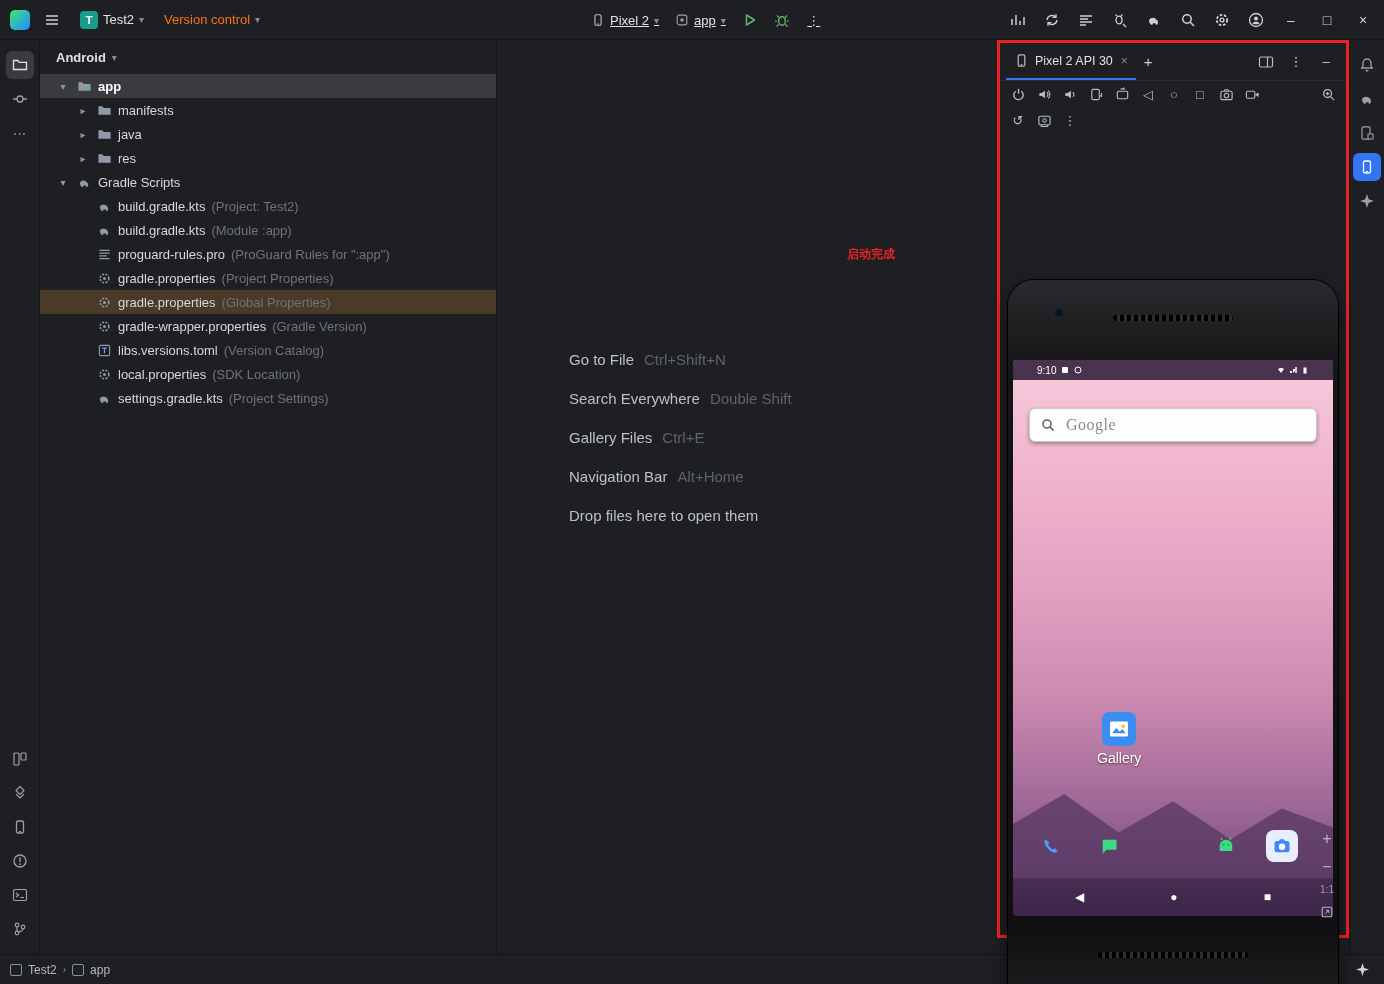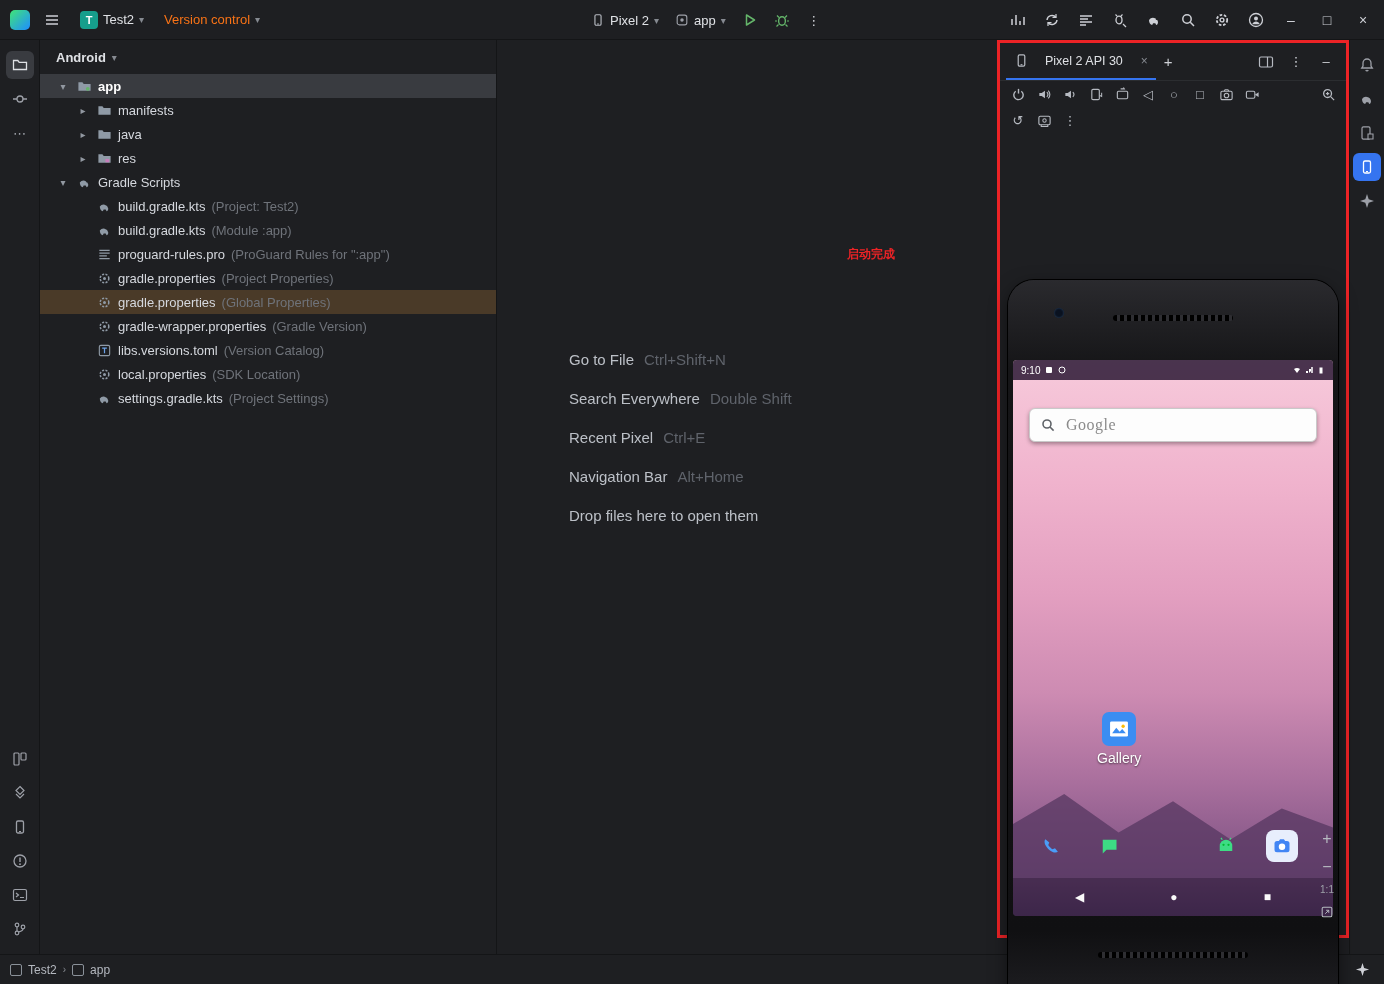--- a/index.html
+++ b/index.html
@@ -10,21 +10,21 @@
   
   .titlebar { height:40px; flex:0 0 40px; display:flex; align-items:center; background:#1e1f22; border-bottom:1px solid #141517; position:relative; }
   .tb-left { display:flex; align-items:center; gap:8px; padding-left:10px; }
   .logo { width:20px; height:20px; border-radius:5px; background:linear-gradient(135deg,#3ddc84 10%,#2196f3 90%); }
   .iconbtn { display:inline-flex; align-items:center; justify-content:center; width:28px; height:28px; border-radius:6px; color:#ced0d6; cursor:pointer; }
   .iconbtn svg { width:16px; height:16px; }
   .proj-badge { width:18px; height:18px; border-radius:4px; background:#169e8c; color:#fff; font-size:11px; font-weight:700; display:inline-flex; align-items:center; justify-content:center; }
   .tb-widget { display:flex; align-items:center; gap:5px; padding:4px 6px; border-radius:6px; color:#dfe1e5; font-size:13px; cursor:pointer; }
   .chev { color:#868a91; font-size:10px; }
   .muted-label { color:#f97316; }
-  .run-cluster { position:absolute; left:585px; top:0; height:40px; display:flex; align-items:center; gap:4px; }
+  .run-cluster { position:absolute; left:585px; top:0; height:40px; display:flex; align-items:center; gap:4px;text-decoration:underline; }
   .tb-right { position:absolute; right:6px; top:0; height:40px; display:flex; align-items:center; gap:6px; }
   .win-btn { width:30px; height:30px; display:inline-flex; align-items:center; justify-content:center; color:#ced0d6; font-size:14px; cursor:pointer; }
   .avatar-circle { width:22px; height:22px; }
 
   
   .main { flex:1; display:flex; min-height:0; position:relative; }
   .strip { width:40px; flex:0 0 40px; background:#1e1f22; display:flex; flex-direction:column; align-items:center; padding:8px 0; border-right:1px solid #141517; }
   .strip.right { border-right:none; border-left:1px solid #141517; width:35px; flex-basis:35px; }
   .strip .iconbtn { margin:3px 0; color:#9da0a8; }
   .strip .iconbtn.active-gray { background:#393b40; color:#dfe1e5; }
@@ -51,39 +51,39 @@
   .editor { flex:1; position:relative; background:#1e1f22; min-width:0; }
   .annotation-red { position:absolute; left:350px; top:206px; color:#ec2326; font-size:12px; font-weight:700; }
   .shortcuts { position:absolute; left:72px; top:300px; }
   .shortcut-line { height:39px; display:flex; align-items:center; gap:10px; font-size:15px; }
   .sc-label { color:#bcc0c7; }
   .sc-keys { color:#5f636b; }
 
   
   .emulator-panel { width:352px; flex:0 0 352px; background:#1e1f22; border:3px solid #ec2326; height:898px; align-self:flex-start; display:flex; flex-direction:column; position:relative; }
   .emu-tabbar { height:38px; display:flex; align-items:center; border-bottom:1px solid #2b2d30; padding:0 6px; }
-  .emu-tab { display:flex; align-items:center; gap:16px; height:100%; padding:0 8px; border-bottom:2px solid #3574f0; font-size:12.5px; color:#dfe1e5; cursor:pointer; }
+  .emu-tab { display:flex; align-items:center; gap:6px; height:100%; padding:0 8px; border-bottom:2px solid #3574f0; font-size:12.5px; color:#dfe1e5; cursor:pointer; }
   .emu-tab .tab-close { color:#868a91; font-size:12px; margin-left:2px; cursor:pointer; }
   .emu-tab svg, .emu-toolbar svg { width:15px; height:15px; }
   .emu-tab-plus { color:#ced0d6; font-size:15px; margin-left:8px; }
   .emu-tabbar .right { margin-left:auto; display:flex; align-items:center; gap:2px; }
   .emu-toolbar { display:flex; align-items:center; padding:2px 6px; gap:2px; }
   .emu-toolbar .iconbtn { width:24px; height:22px; color:#b6bac1; }
   .emu-toolbar .pushright { margin-left:auto; }
   .glyphbtn { font-size:13px; line-height:1; }
 
   
   .phone-area { flex:1; position:relative; }
   .phone { position:absolute; left:50%; transform:translateX(-50%); top:147px; width:330px; height:740px; background:linear-gradient(180deg,#2a2a2e,#151517 12%,#101012 88%,#232327); border-radius:26px; box-shadow:0 0 0 1px #000, 0 6px 18px rgba(0,0,0,.5); }
   .speaker { position:absolute; left:50%; transform:translateX(-50%); height:6px; border-radius:3px; background:repeating-linear-gradient(90deg,#000 0 4px,#2e2e32 4px 7px); }
   .speaker.top { top:35px; width:120px; }
   .speaker.bottom { bottom:62px; width:150px; }
   .cam-dot { position:absolute; left:46px; top:28px; width:10px; height:10px; border-radius:50%; background:#0a1220; box-shadow:inset 0 0 2px #2e4a6b; }
   .screen { position:absolute; left:5px; top:80px; width:320px; height:556px; border-radius:4px; overflow:hidden; background:linear-gradient(180deg,#f7cadb 0%,#f0b3cd 22%,#e39fc0 42%,#cd8bb2 60%,#a96f9d 76%,#7d5283 92%,#5f3f6e 100%); }
-  .phone-status { position:absolute; top:0; left:0; right:0; height:20px; background:rgba(35,18,46,.82); display:flex; align-items:center; padding:0 8px; gap:5px; color:#fff; font-size:10px; }
+  .phone-status { position:absolute; top:0; left:0; right:0; height:20px; background:rgba(35,18,46,.82); display:flex; align-items:center; padding:0 24px; gap:5px; color:#fff; font-size:10px; }
   .phone-status .right { margin-left:auto; display:flex; gap:4px; align-items:center; }
   .mini-ic { width:8px; height:8px; display:inline-block; }
   .search-widget { position:absolute; left:16px; right:16px; top:48px; height:34px; background:#fdfdfd; border:1px solid #c9c9c9; border-radius:6px; box-shadow:0 2px 4px rgba(0,0,0,.35); display:flex; align-items:center; gap:10px; padding:0 10px; }
   .google-text { color:#8b8b8b; font-family:"Liberation Serif","DejaVu Serif",serif; font-size:16px; letter-spacing:.5px; }
   .mountains { position:absolute; bottom:38px; left:0; right:0; height:120px; background:rgba(86,55,96,.75); clip-path:polygon(0 100%,0 55%,16% 30%,33% 62%,50% 36%,68% 68%,84% 42%,100% 58%,100% 100%); }
   .gallery-app { position:absolute; left:84px; top:352px; width:44px; text-align:center; cursor:pointer; }
   .gallery-ic { width:34px; height:34px; margin:0 auto; border-radius:7px; background:#3b8df2; display:flex; align-items:center; justify-content:center; }
   .gallery-ic svg { width:22px; height:22px; }
   .gallery-label { margin-top:4px; color:#fff; font-size:14px; text-shadow:0 1px 2px rgba(0,0,0,.6); }
   .dock { position:absolute; bottom:48px; left:0; right:0; height:40px; }
@@ -420,21 +420,21 @@
       <div class="shortcuts">
         <div class="shortcut-line">
           <span class="sc-label">Go to File</span>
           <span class="sc-keys">Ctrl+Shift+N</span>
         </div>
         <div class="shortcut-line">
           <span class="sc-label">Search Everywhere</span>
           <span class="sc-keys">Double Shift</span>
         </div>
         <div class="shortcut-line">
-          <span class="sc-label">Recent Pixel</span>
+          <span class="sc-label">Gallery Files</span>
           <span class="sc-keys">Ctrl+E</span>
         </div>
         <div class="shortcut-line">
           <span class="sc-label">Navigation Bar</span>
           <span class="sc-keys">Alt+Home</span>
         </div>
         <div class="shortcut-line">
           <span class="sc-label">Drop files here to open them</span>
           <span class="sc-keys"></span>
         </div>

